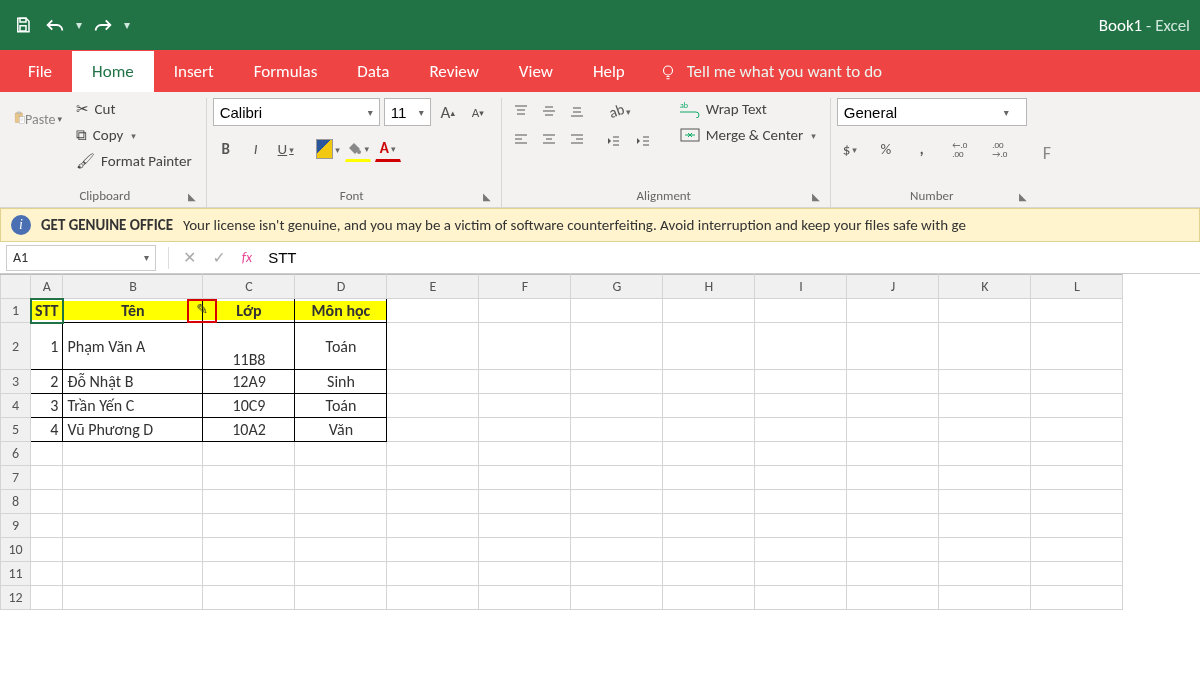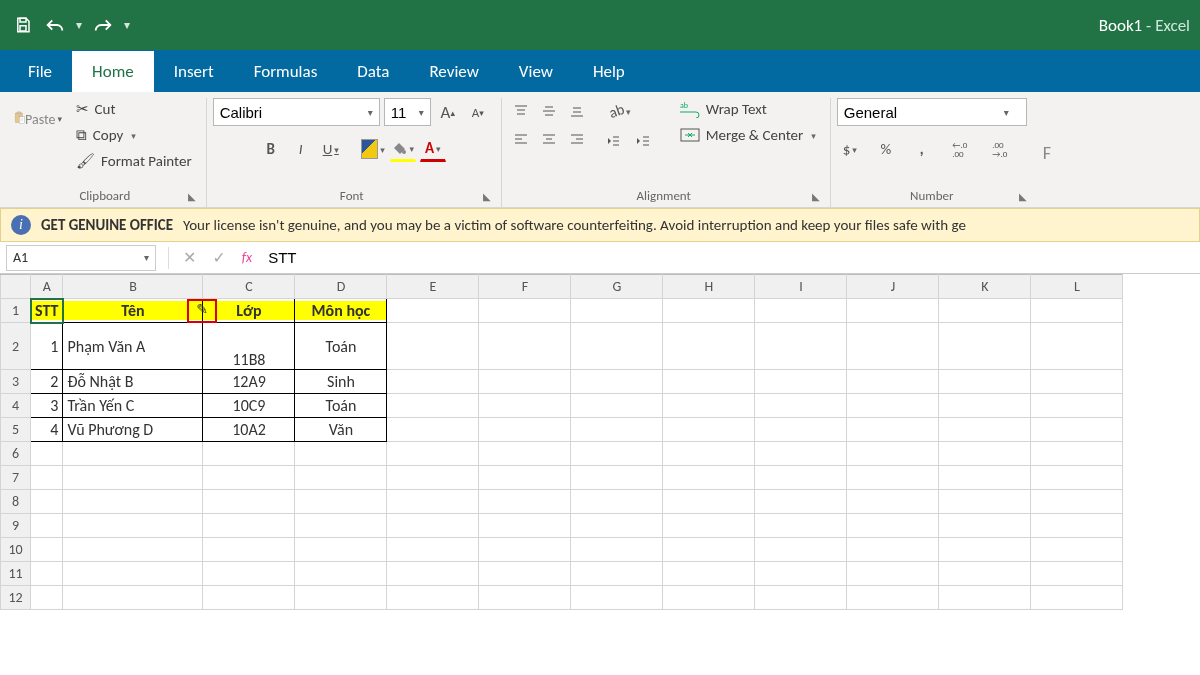--- a/index.html
+++ b/index.html
@@ -5,21 +5,21 @@
   * { box-sizing: border-box; margin: 0; padding: 0; }
   body { font-family: "Segoe UI", Calibri, Arial, sans-serif; font-size: 14px; background:#fff; color:#333; overflow:hidden; width:1200px; height:675px; }
   
   .titlebar { background:#217346; height:50px; display:flex; align-items:center; padding:0 10px; color:#fff; }
   .qat { display:flex; align-items:center; gap:6px; }
   .qat .iconbtn { width:26px; height:26px; display:flex; align-items:center; justify-content:center; color:#fff; }
   .qat .sep { color:#cfe7dc; padding:0 2px; font-size:12px;}
   .title-right { margin-left:auto; font-size:17px; }
   .title-right .light { color:#cfe7dc; }
   
-  .ribbon-tabs { background:#0369a1; height:42px; display:flex; align-items:flex-end; padding-left:8px; gap:0; color:#fff; font-size:17px; }
+  .ribbon-tabs { background:#ef4444; height:42px; display:flex; align-items:flex-end; padding-left:8px; gap:0; color:#fff; font-size:17px; }
   .rtab { padding:10px 20px 10px 20px; cursor:pointer; }
   .rtab.active { background:#fff; color:#217346; }
   .rtab.file { color:#fff; padding:10px 20px;}
   .tellme { display:flex; align-items:center; gap:10px; padding:10px 14px; color:#eaf5ef; }
   
   .ribbon { background:#f3f2f1; border-bottom:1px solid #d6d6d6; height:116px; display:flex; padding:6px 8px 0 8px; }
   .group { display:flex; flex-direction:column; justify-content:space-between; border-right:1px solid #d6d6d6; padding:0 10px 0 6px; position:relative; }
   .group-body { display:flex; gap:10px; align-items:flex-start; flex:1; }
   .group-label { text-align:center; font-size:13px; color:#666; padding:2px 0 4px 0; position:relative;}
   .glyph-dl { position:absolute; right:0; bottom:4px; font-size:10px; color:#777; }
@@ -99,20 +99,27 @@
 
 <div class="ribbon-tabs">
   <div class="rtab file">File</div>
   <div class="rtab active">Home</div>
   <div class="rtab">Insert</div>
   <div class="rtab">Formulas</div>
   <div class="rtab">Data</div>
   <div class="rtab">Review</div>
   <div class="rtab">View</div>
   <div class="rtab">Help</div>
+  <div class="tellme">
+    <svg width="18" height="18" viewBox="0 0 24 24" fill="none" stroke="#fff" stroke-width="1.5">
+        <circle cx="12" cy="10" r="6"></circle>
+        <path d="M10 18h4M10 21h4"></path>
+      </svg>
+    <span>Tell me what you want to do</span>
+  </div>
 </div>
 
 <div class="ribbon">
 
   <div class="group">
     <div class="group-body">
       <div class="paste-big">
         <svg width="34" height="40" viewBox="0 0 34 40">
             <rect x="4" y="4" width="22" height="30" rx="2" fill="#e8c58a" stroke="#b58f52"></rect>
             <rect x="10" y="1" width="10" height="6" rx="1" fill="#ccc" stroke="#999"></rect>
@@ -137,21 +144,21 @@
         <div class="btn">
             <span>🖌</span>
             <span>Format Painter</span>
           </div>
       </div>
     </div>
     <div class="group-label"><span>Clipboard</span><span class="glyph-dl">◣</span></div>
   </div>
 
   <div class="group">
-    <div class="group-body vstack" style="gap:10px;align-items:center;">
+    <div class="group-body vstack" style="gap:10px;">
       <div class="hstack">
         <div class="combo">
             <input class="font-name" value="Calibri" style="">
             <span class="dd">▾</span>
           </div>
         <div class="combo">
             <input class="font-size" value="11" style="">
             <span class="dd">▾</span>
           </div>
         <div class="smallbtn">

